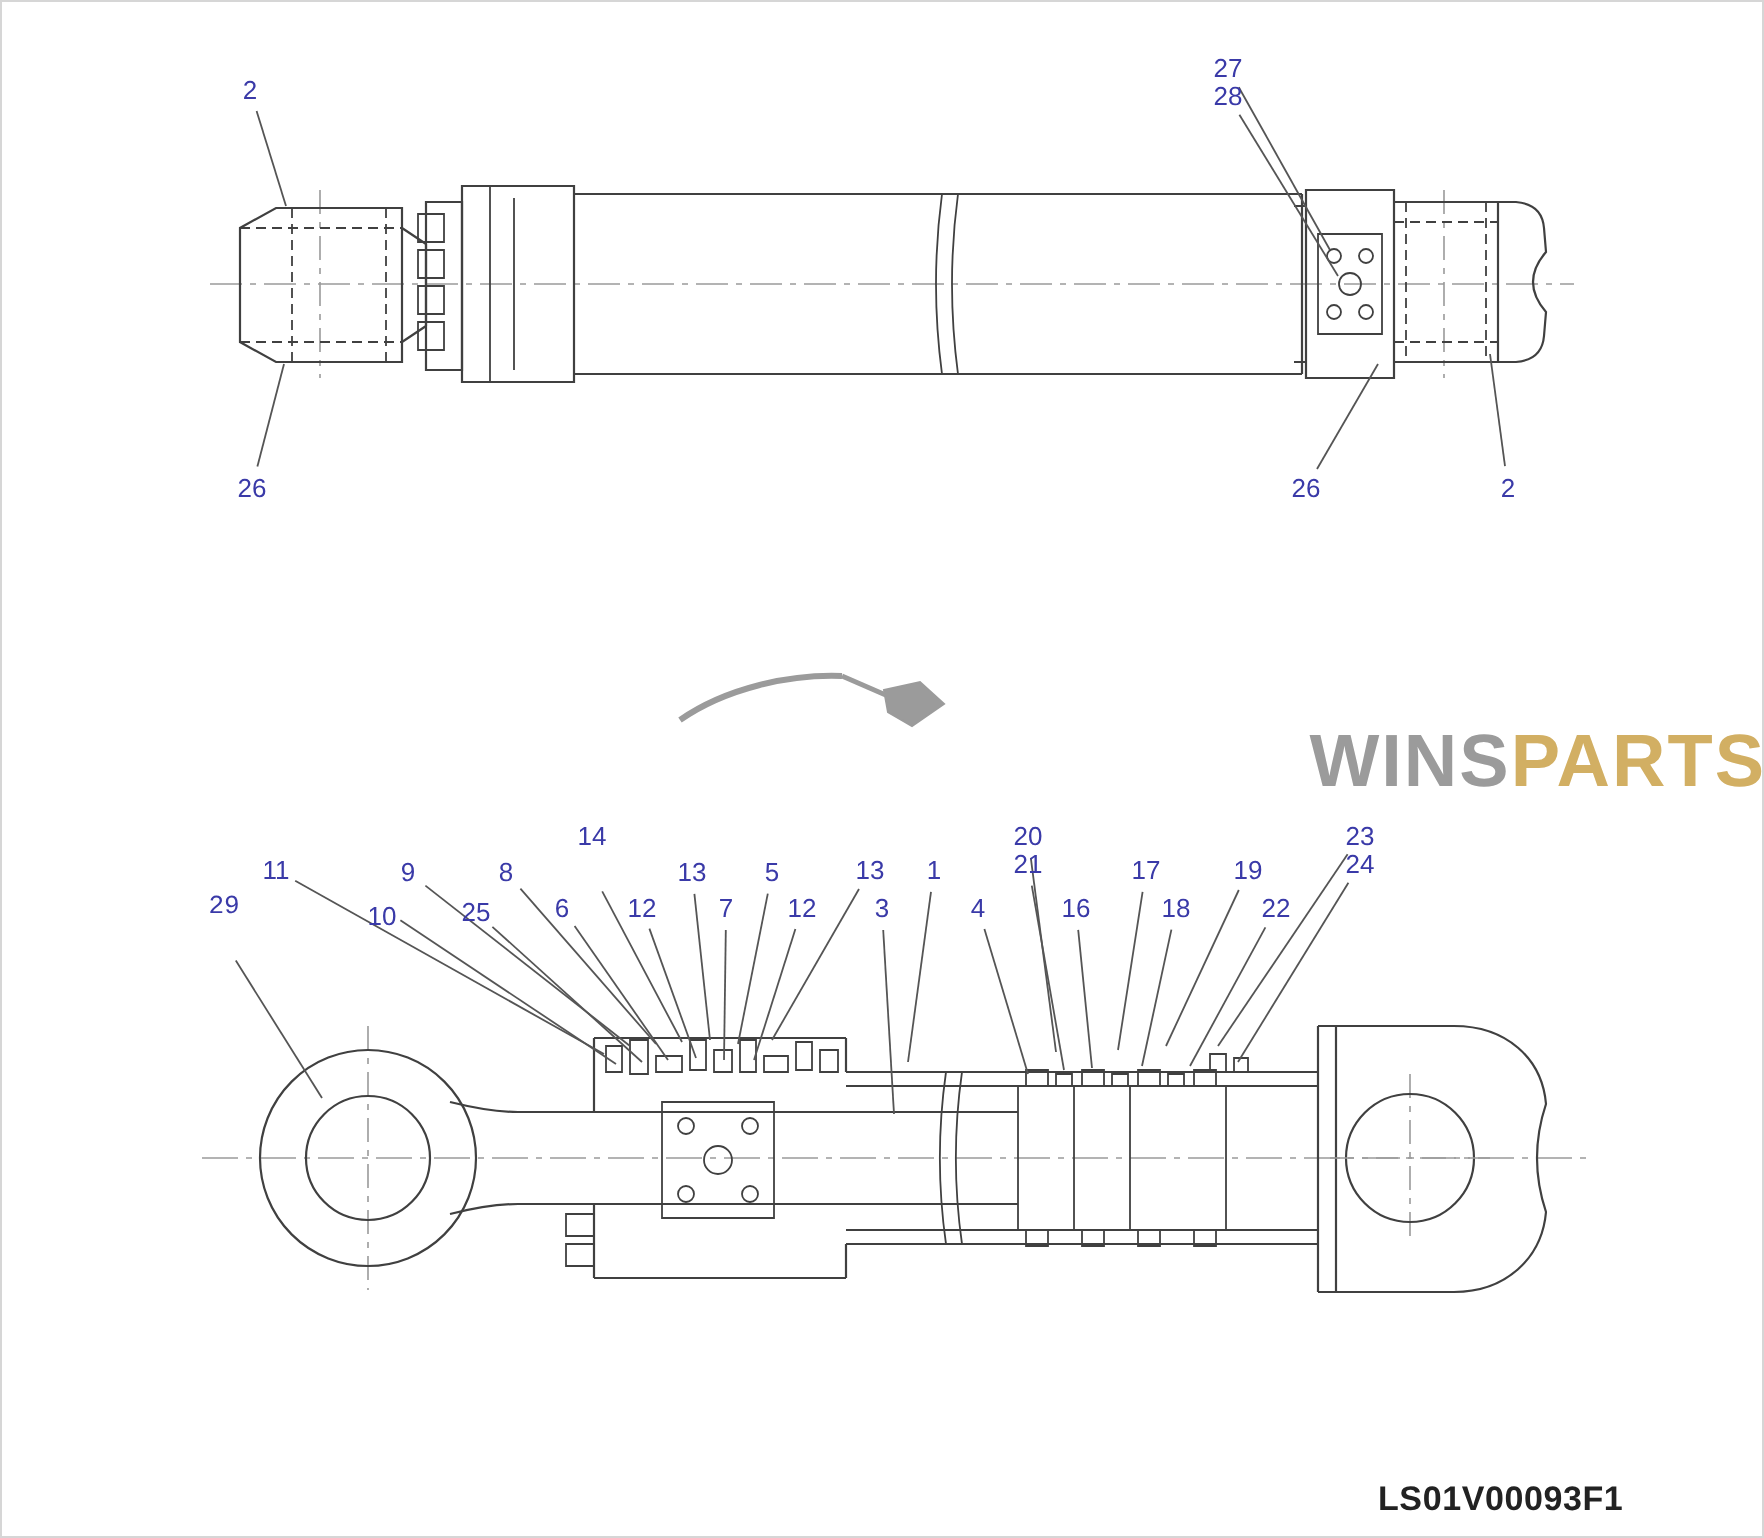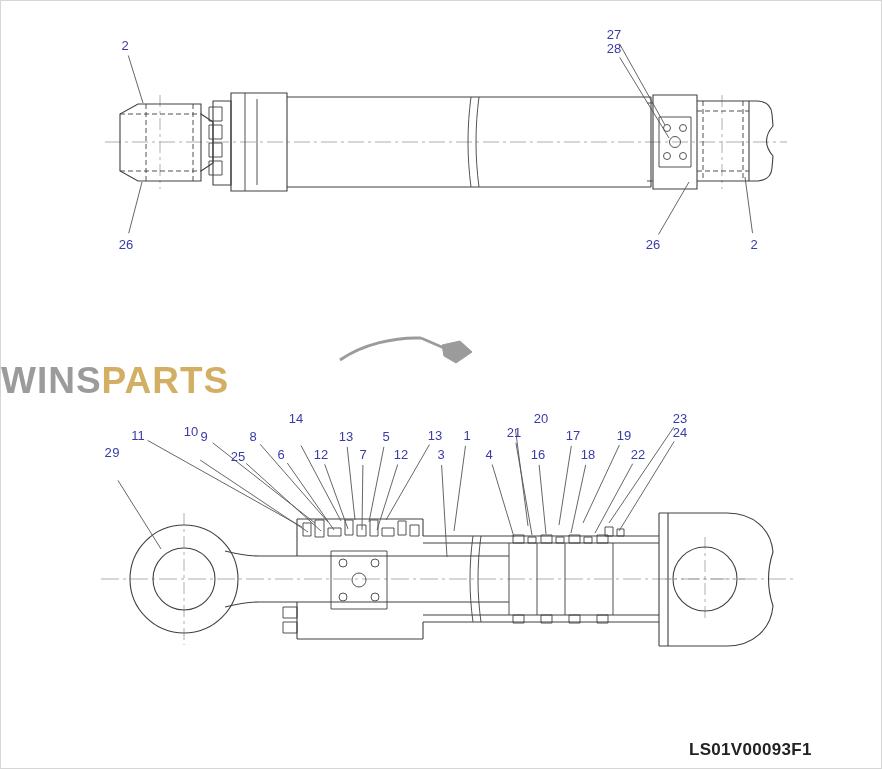--- a/index.html
+++ b/index.html
@@ -17,21 +17,21 @@
     position:absolute;
     transform:translate(-50%,-50%);
     font-size:13px;
     line-height:1;
     color:var(--callout-color,#3a3aa8);
     white-space:nowrap;
   }
   .logo{
     position:absolute;
     left:0;top:359px;width:882px;
-    text-align:left;
+    text-align:right;
     font-size:37px;
     font-weight:bold;
     letter-spacing:1px;
     user-select:none;
   }
   .logo .logo-l{color:var(--logo-left,#9b9b9b);}
   .logo .logo-r{color:var(--logo-right,#d2af63);}
   .code{
     position:absolute;
     left:688px;top:739px;
@@ -196,36 +196,36 @@
 
   <div id="callout-layer">
       <span class="callout" style="left: 124px; top: 44px;">2</span>
       <span class="callout" style="left: 613px; top: 33px;">27</span>
       <span class="callout" style="left: 613px; top: 47px;">28</span>
       <span class="callout" style="left: 125px; top: 243px;">26</span>
       <span class="callout" style="left: 652px; top: 243px;">26</span>
       <span class="callout" style="left: 753px; top: 243px;">2</span>
       <span class="callout" style="left: 111px; top: 452px; font-family: Liberation Mono, monospace;">29</span>
       <span class="callout" style="left: 137px; top: 434px;">11</span>
-      <span class="callout" style="left: 190px; top: 430px;">10</span>
+      <span class="callout" style="left: 190px; top: 457px;">10</span>
       <span class="callout" style="left: 203px; top: 435px;">9</span>
       <span class="callout" style="left: 237px; top: 455px;">25</span>
       <span class="callout" style="left: 252px; top: 435px;">8</span>
       <span class="callout" style="left: 280px; top: 453px;">6</span>
       <span class="callout" style="left: 295px; top: 417px;">14</span>
       <span class="callout" style="left: 320px; top: 453px;">12</span>
       <span class="callout" style="left: 345px; top: 435px;">13</span>
       <span class="callout" style="left: 362px; top: 453px;">7</span>
       <span class="callout" style="left: 385px; top: 435px;">5</span>
       <span class="callout" style="left: 400px; top: 453px;">12</span>
       <span class="callout" style="left: 434px; top: 434px;">13</span>
       <span class="callout" style="left: 440px; top: 453px;">3</span>
       <span class="callout" style="left: 466px; top: 434px;">1</span>
       <span class="callout" style="left: 488px; top: 453px;">4</span>
-      <span class="callout" style="left: 513px; top: 417px; margin-left: 27px;">20</span>
+      <span class="callout" style="left: 513px; top: 417px;">20</span>
       <span class="callout" style="left: 513px; top: 431px;">21</span>
       <span class="callout" style="left: 537px; top: 453px;">16</span>
       <span class="callout" style="left: 572px; top: 434px;">17</span>
       <span class="callout" style="left: 587px; top: 453px; text-align: right;">18</span>
       <span class="callout" style="left: 623px; top: 434px;">19</span>
       <span class="callout" style="left: 637px; top: 453px;">22</span>
       <span class="callout" style="left: 679px; top: 417px;">23</span>
       <span class="callout" style="left: 679px; top: 431px;">24</span>
     </div>
 

